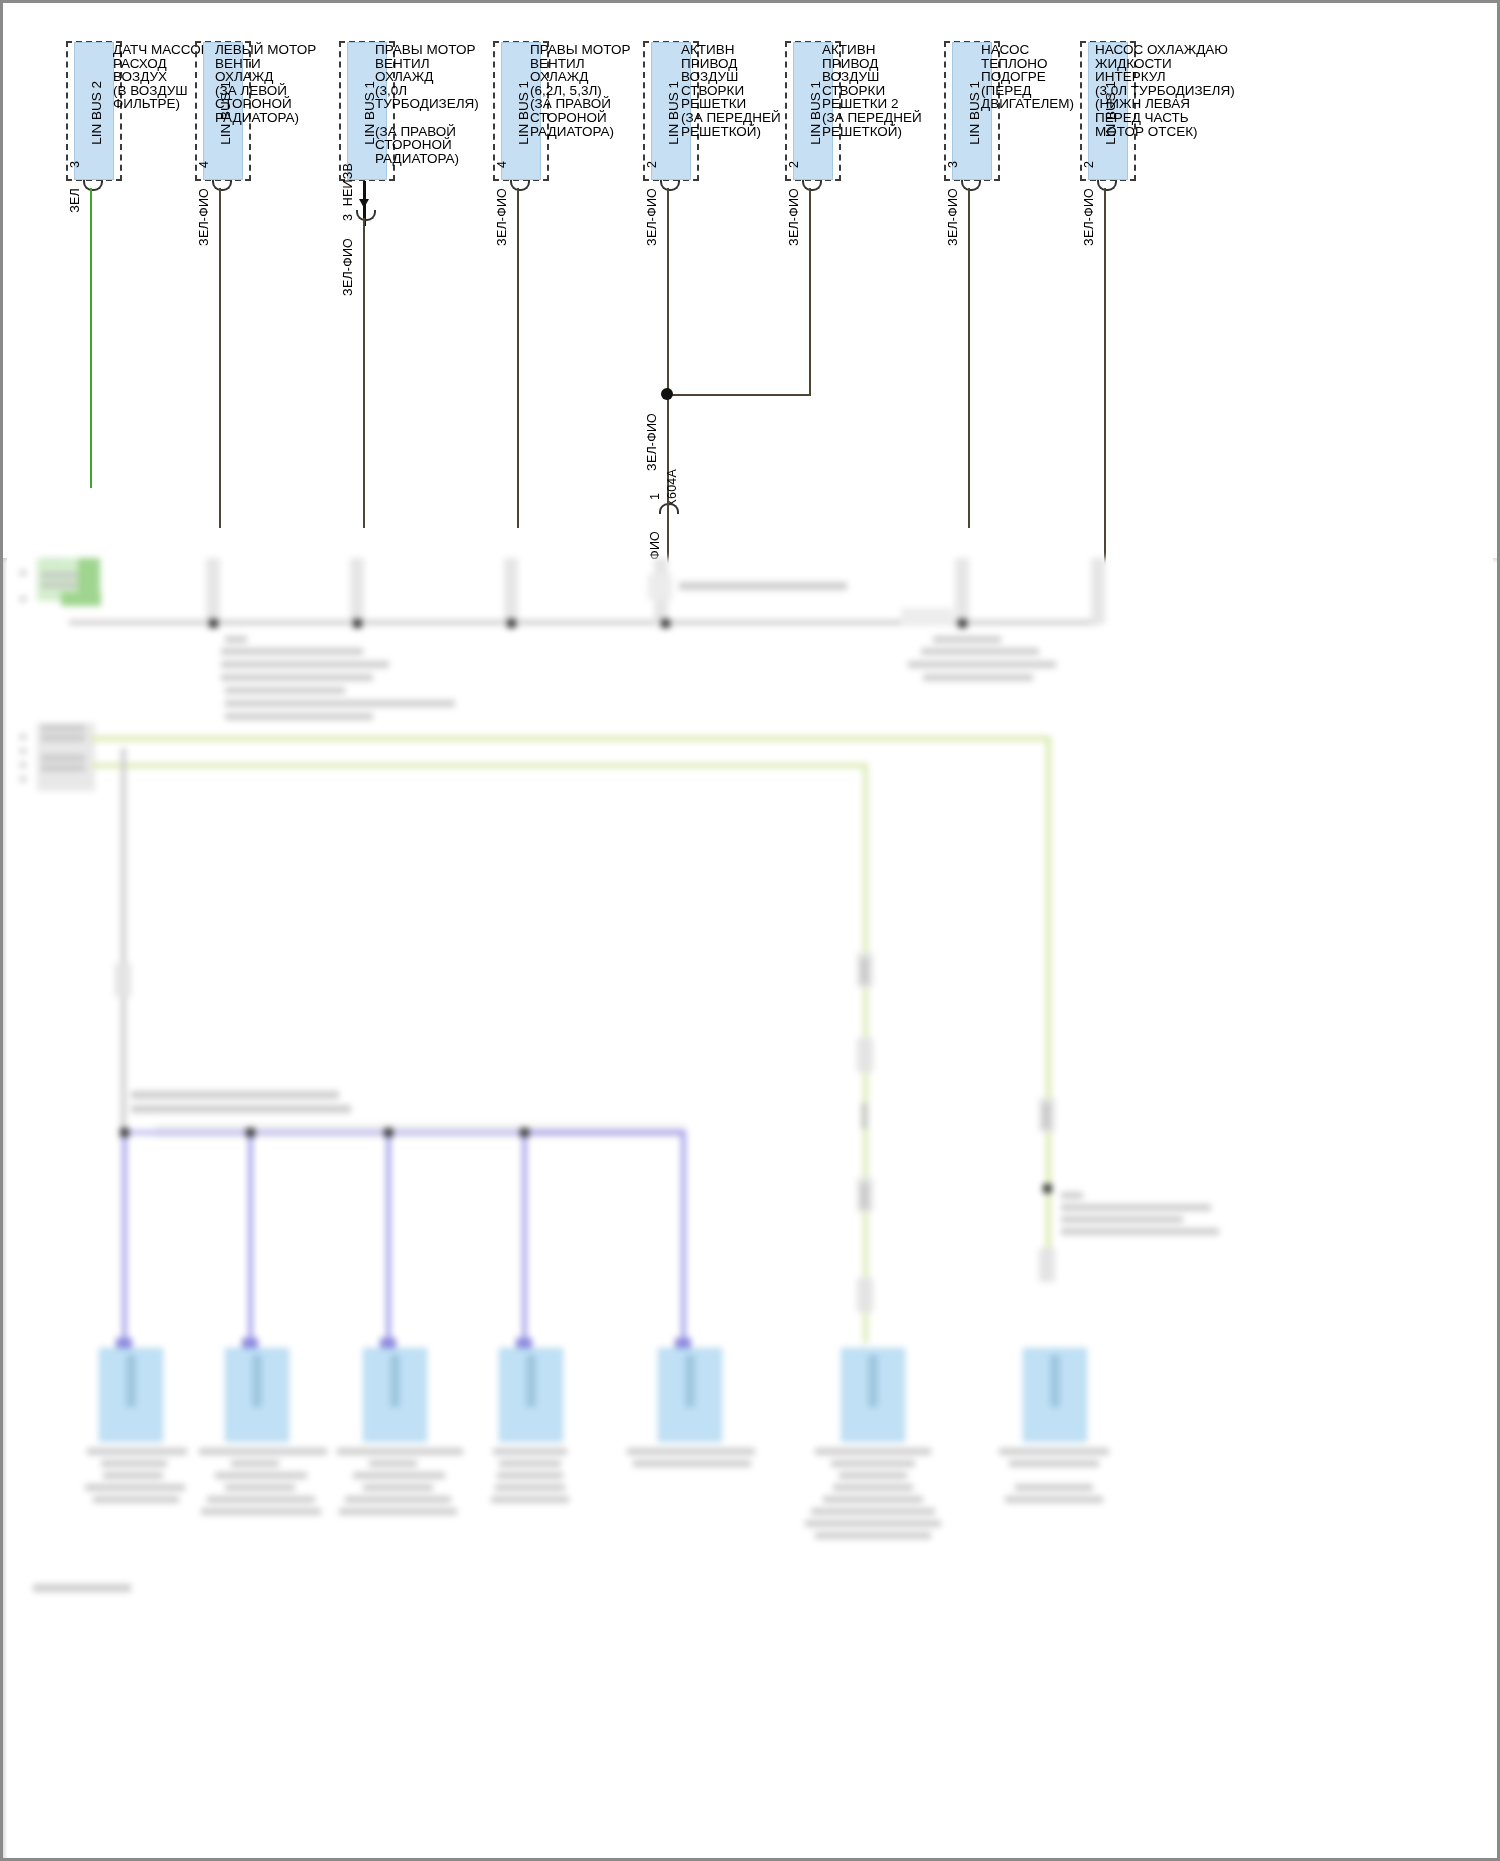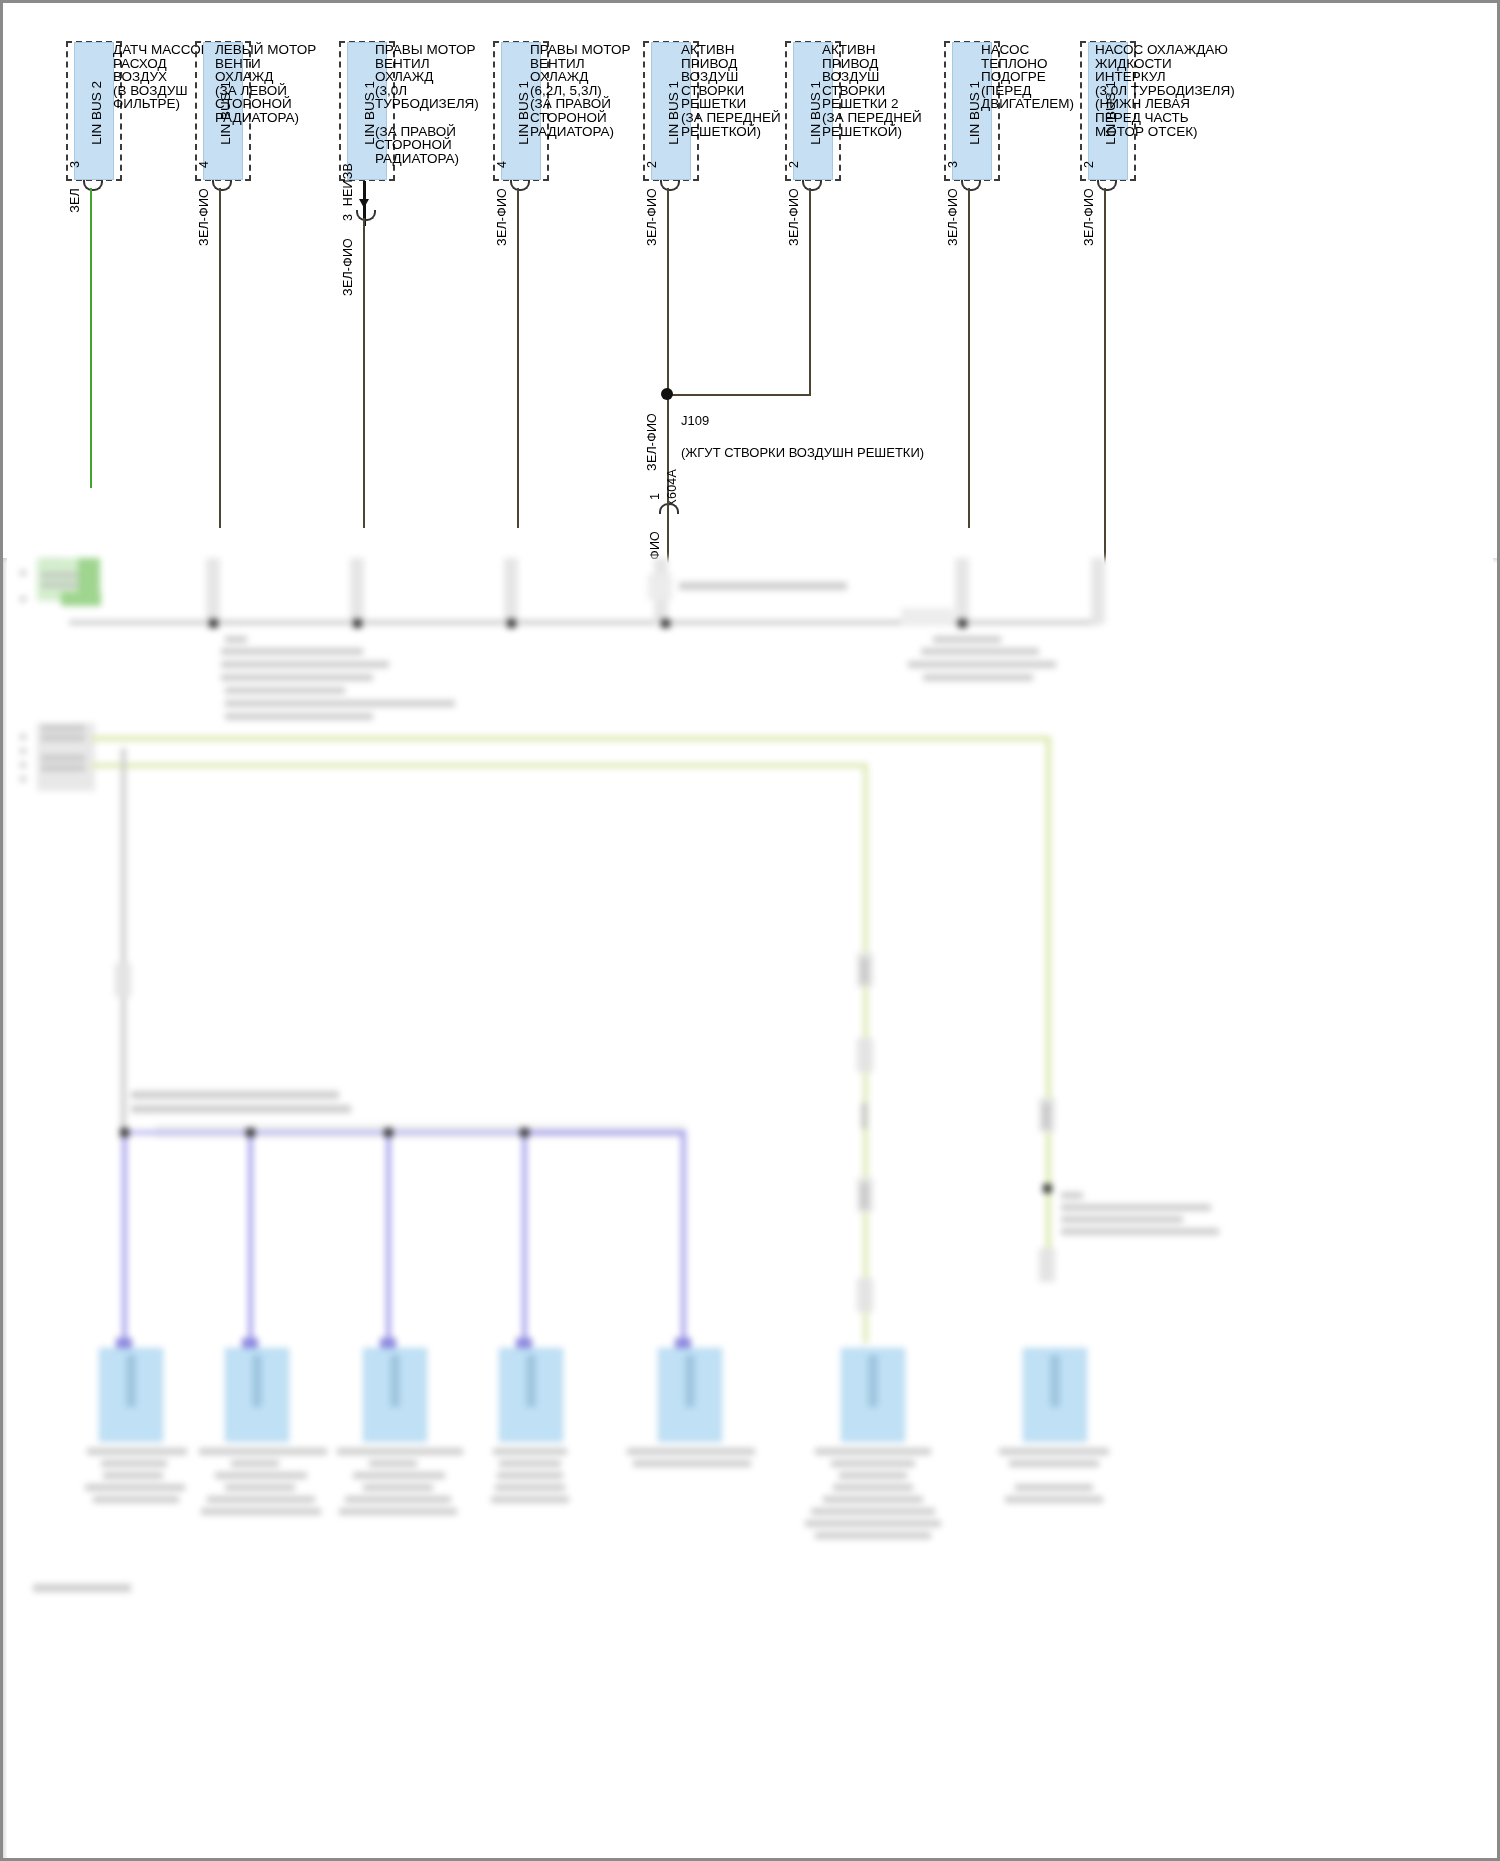--- a/index.html
+++ b/index.html
@@ -260,24 +260,20 @@
 (ЗА ПЕРЕДНЕЙ
 РЕШЕТКОЙ)</div>
   <div class="arc" style="left:799px;top:177px;"></div>
   <span class="pinnum" style="left:784px;top:158px;">2</span>
   <span class="wlbl" style="left:784px;top:185px;">ЗЕЛ-ФИО</span>
   <div class="wire wire-v" style="left:806px;top:185px;height:208px;background:#4e4434;"></div>
 
   <div class="wire wire-h" style="left:664px;top:391px;width:144px;background:#4e4434;"></div>
 
   <div class="dot" style="left:658px;top:385px;"></div>
-  <div class="splicelbl" style="left:678px;top:394px;">
-    <span>J109</span><br>
-    <span>(ЖГУТ СТВОРКИ ВОЗДУШН РЕШЕТКИ)</span>
-  </div>
   <span class="wlbl" style="left:642px;top:410px;">ЗЕЛ-ФИО</span>
 
   <span class="wlbl" style="left:662px;top:466px;">X604A</span>
   <span class="pinnum" style="left:645px;top:490px;">1</span>
   <div class="arc" style="left:656px;top:500px;transform:rotate(180deg);"></div>
   <span class="wlbl" style="left:645px;top:528px;">ФИО</span>
   <div class="wire wire-v" style="left:664px;top:495px;height:65px;background:#4e4434;"></div>
 
   <div class="conn" style="left:941px;top:38px;">
     <div class="fill"></div>

